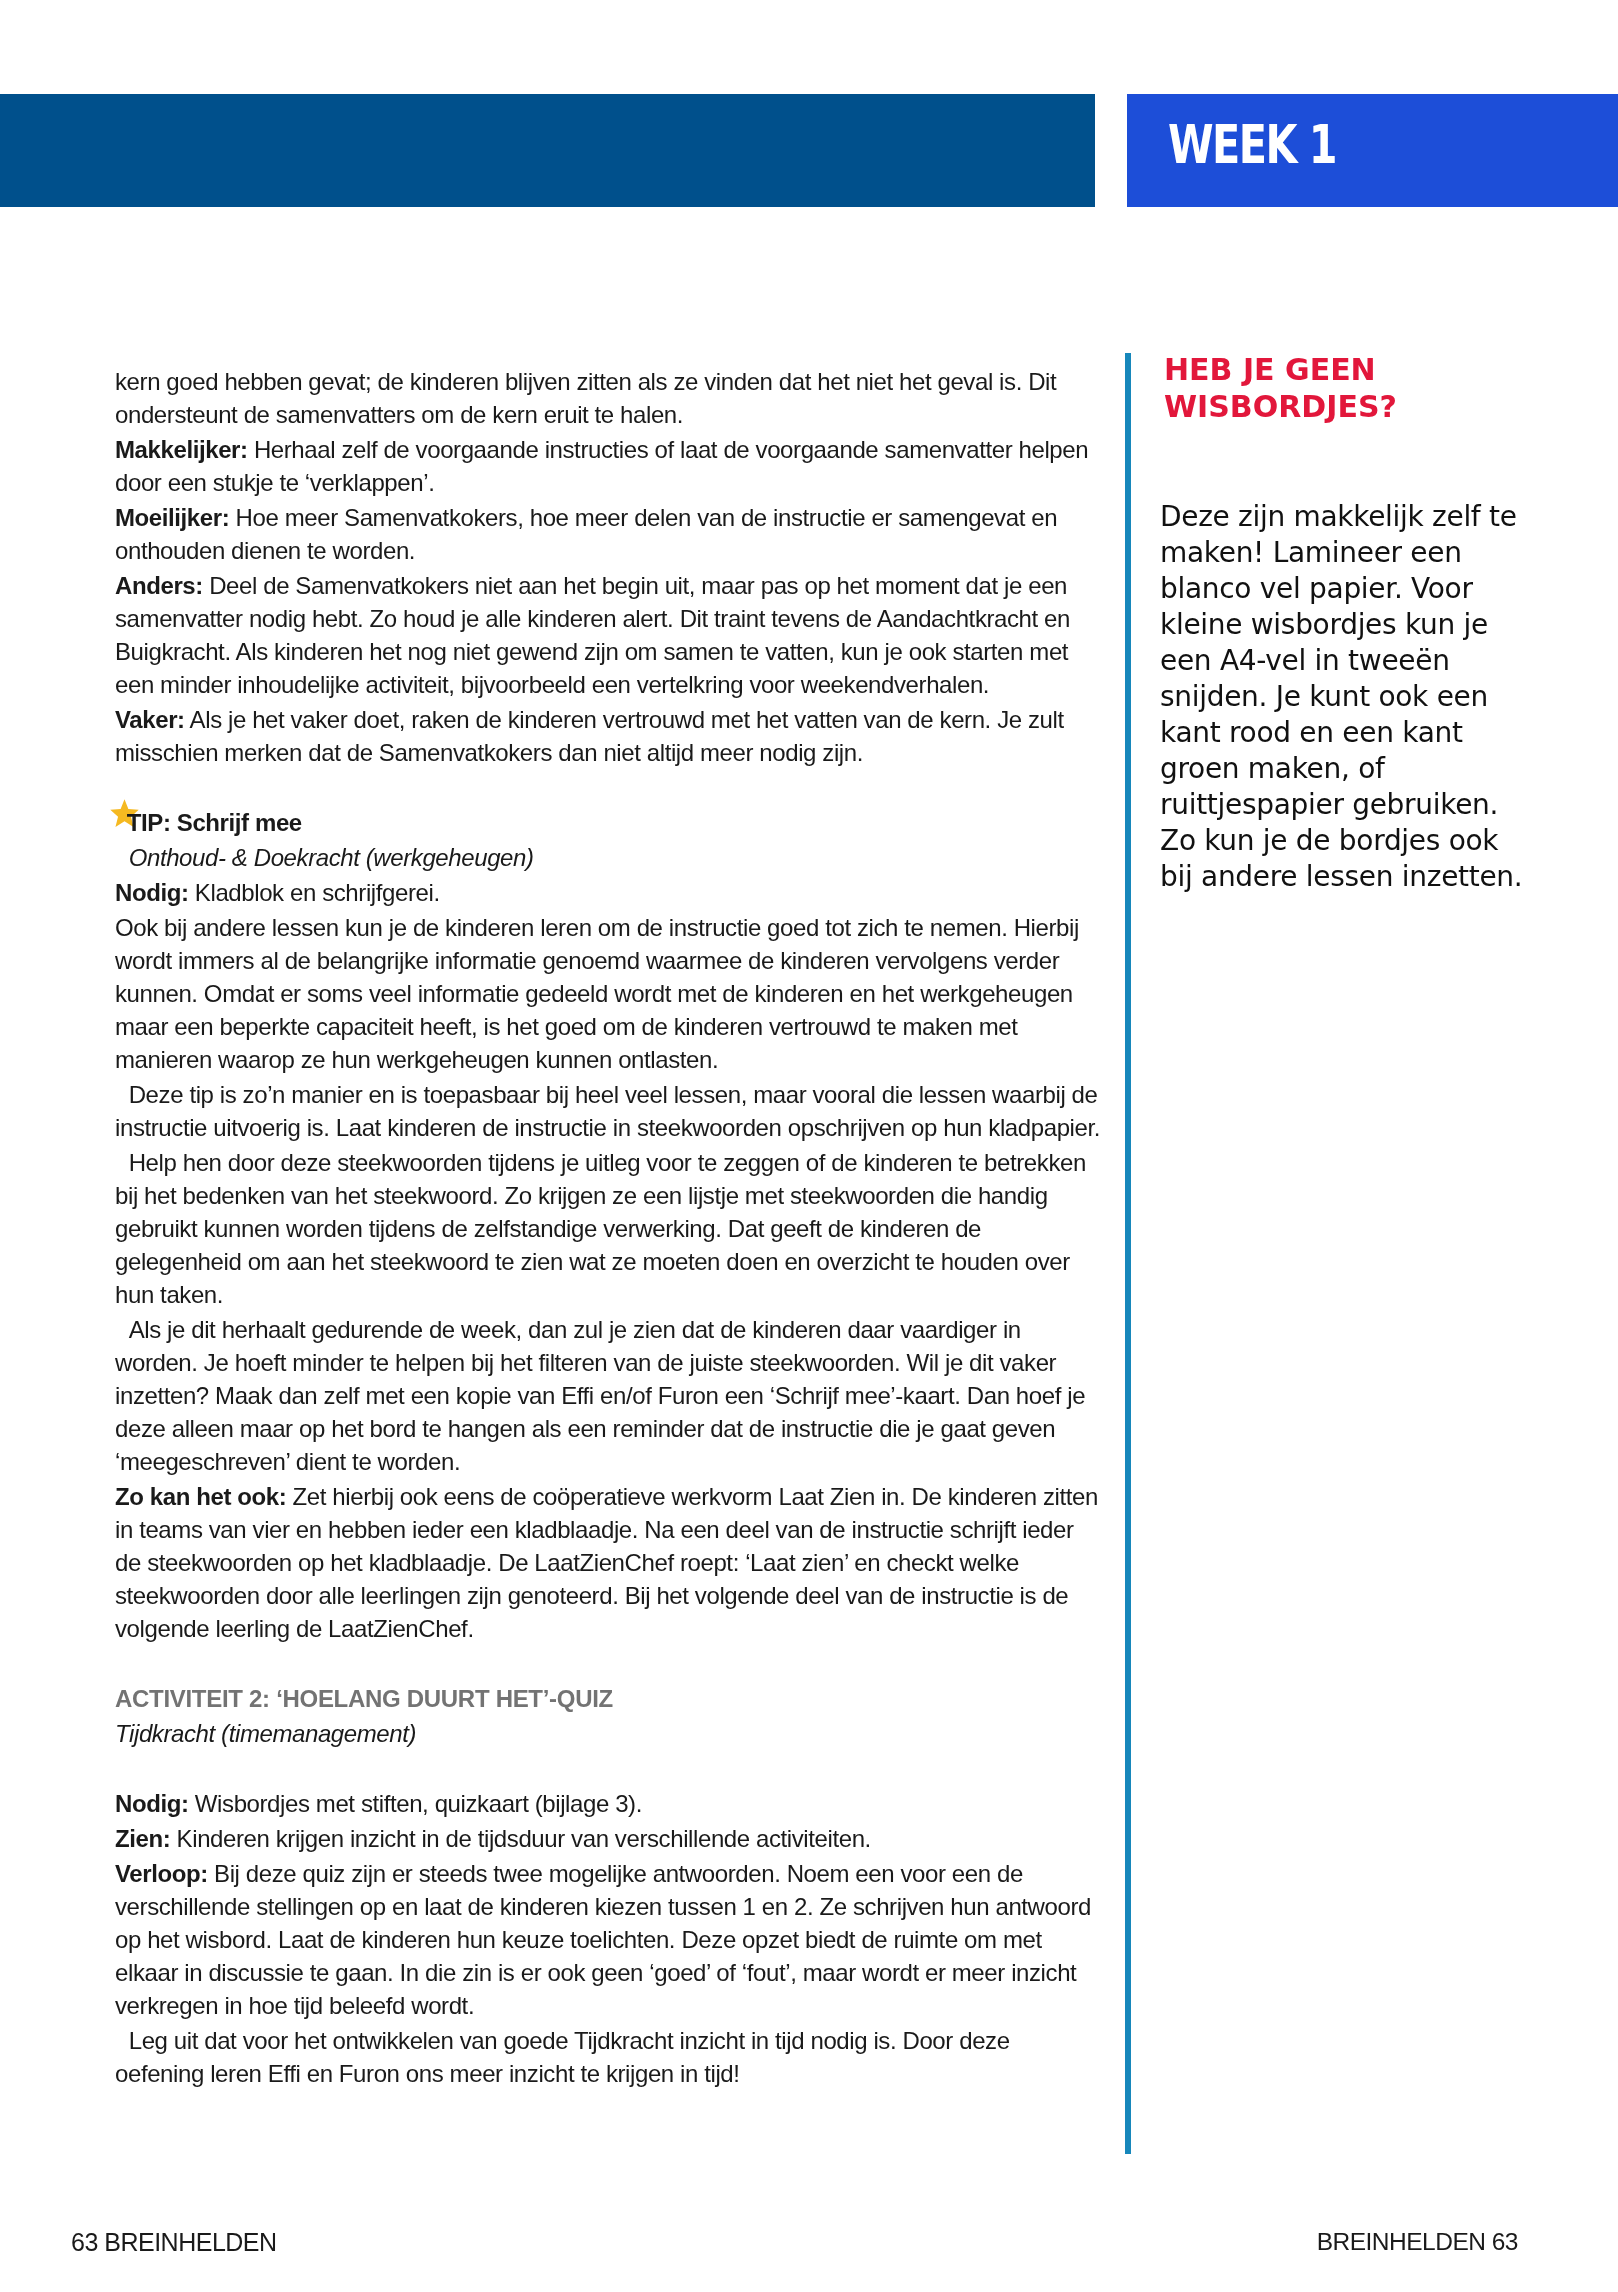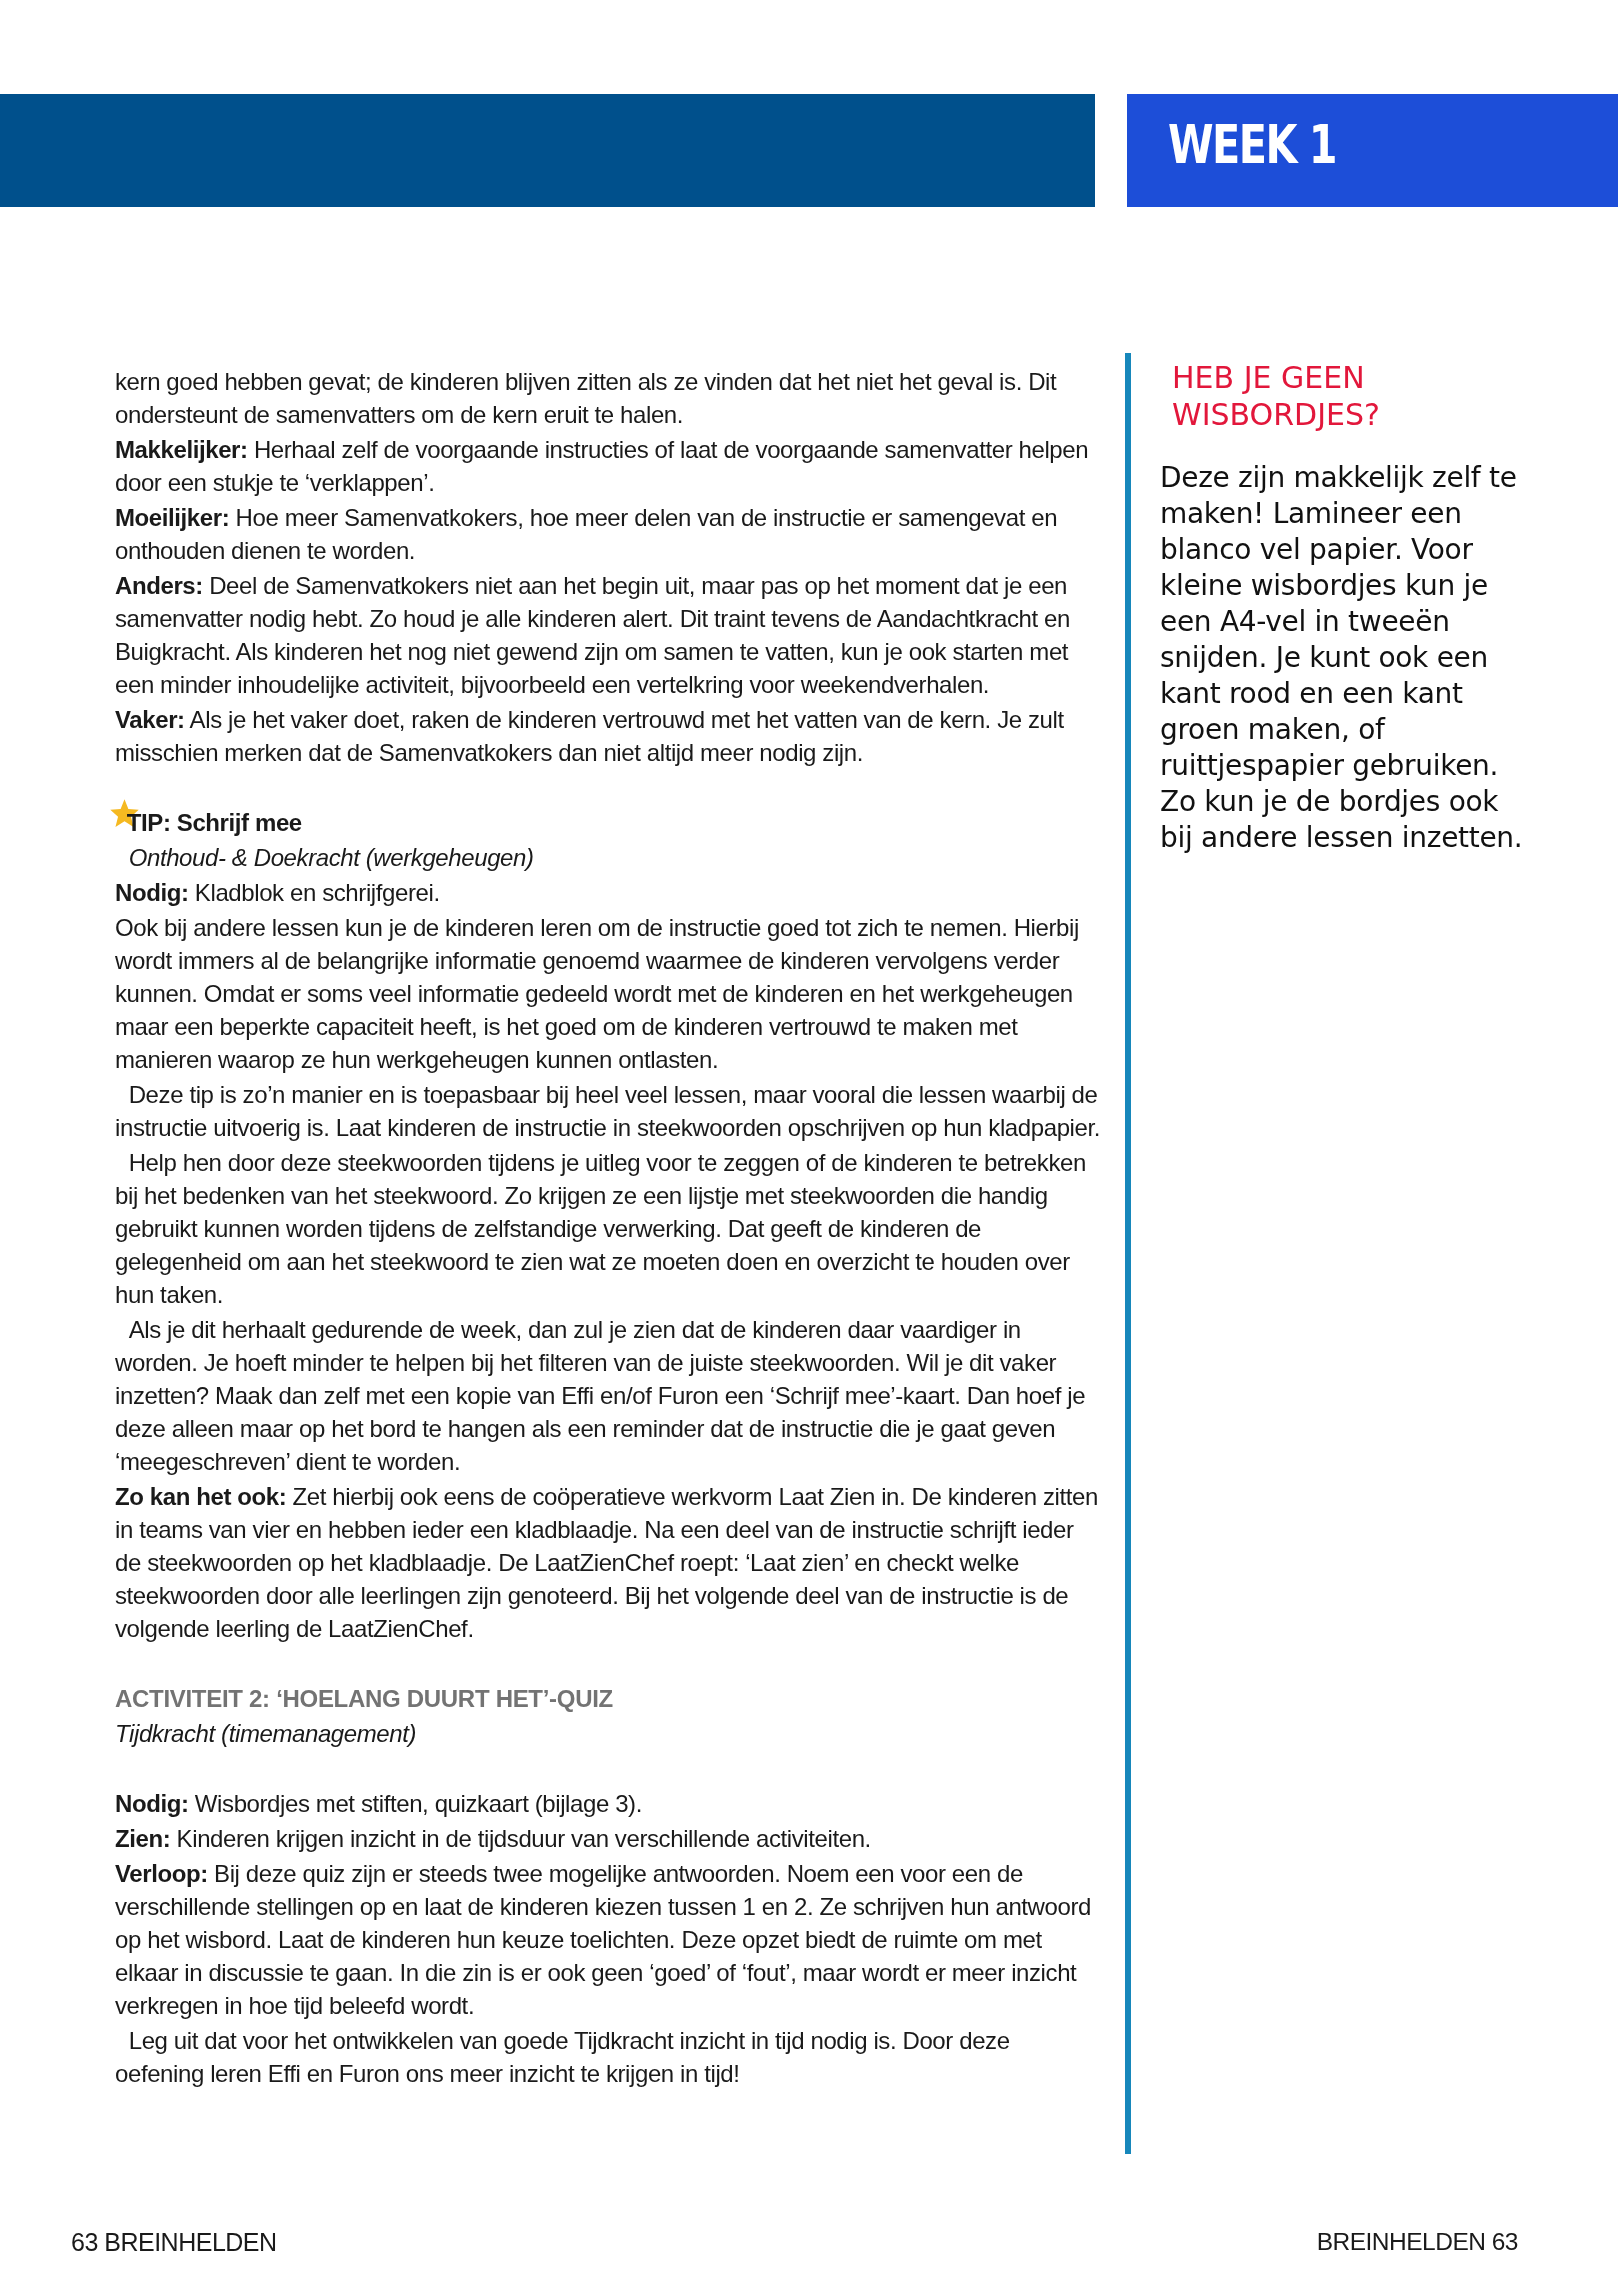--- a/index.html
+++ b/index.html
@@ -11,22 +11,22 @@
   .main p { margin:2px; }
   .b { font-weight:bold; }
   .ind { text-indent:13.7px; }
   .it { font-style:italic; }
   .gap { height:33px; }
   .tip-head { position:relative; font-weight:bold; padding-left:11.8px; }
   .star { position:absolute; left:-5.9px; top:-7.8px; width:31px; height:31px; }
   .act-title { color:#737373; font-weight:bold; letter-spacing:-0.3px; }
   .side-bar { position:absolute; left:1125px; top:353px; width:5.9px; height:1801px; background:#1787bb; }
   .side { position:absolute; left:1160px; top:347px; width:372px; }
-  .side-title { color:#e2173b; font-family:"DejaVu Sans", sans-serif; font-weight:normal; font-size:30px; line-height:37px; margin:12px; }
-  .side-text { font-family:"DejaVu Sans", sans-serif; font-size:28px; line-height:36px; margin:27px 0 0 0; color:#111; letter-spacing:-0.3px; }
+  .side-title { color:#e2173b; font-family:"DejaVu Sans", sans-serif; font-weight:bold; font-size:30px; line-height:37px; margin:4px; }
+  .side-text { font-family:"DejaVu Sans", sans-serif; font-size:28px; line-height:36px; margin:74px 0 0 0; color:#111; letter-spacing:-0.3px; }
   .footer-left { position:absolute; left:71px; top:2228px; font-size:25px; letter-spacing:-0.5px; }
   .footer-right { position:absolute; right:100px; top:2228px; font-size:24.5px; letter-spacing:-0.5px; }
 </style>
 </head>
 <body>
 
 <div class="band-dark"></div>
 <div class="band-light">
   <div class="week-label">WEEK 1</div>
 </div>

